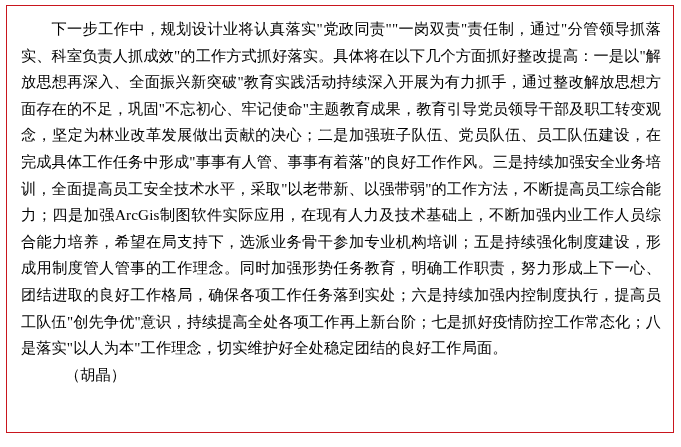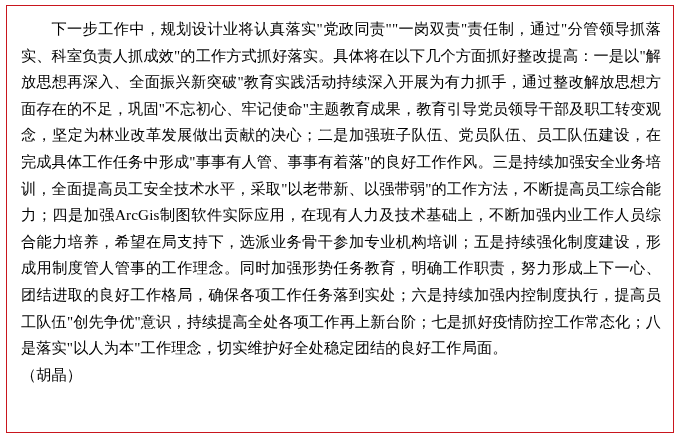--- a/index.html
+++ b/index.html
@@ -46,20 +46,21 @@
     text-justify: inter-ideograph;
     letter-spacing: 0.1px;
     white-space: pre-wrap;
     word-break: break-all;
   }
   .para.indent {
     text-indent: 2em;
   }
   .para.last {
     text-indent: 0;
+    margin-left: 44px;
   }
 </style>
 </head>
 <body>
 
 <div class="page">
   <div class="doc-frame">
     <div class="doc-body">
       <p class="para indent">下一步工作中，规划设计业将认真落实"党政同责""一岗双责"责任制，通过"分管领导抓落实、科室负责人抓成效"的工作方式抓好落实。具体将在以下几个方面抓好整改提高：一是以"解放思想再深入、全面振兴新突破"教育实践活动持续深入开展为有力抓手，通过整改解放思想方面存在的不足，巩固"不忘初心、牢记使命"主题教育成果，教育引导党员领导干部及职工转变观念，坚定为林业改革发展做出贡献的决心；二是加强班子队伍、党员队伍、员工队伍建设，在完成具体工作任务中形成"事事有人管、事事有着落"的良好工作作风。三是持续加强安全业务培训，全面提高员工安全技术水平，采取"以老带新、以强带弱"的工作方法，不断提高员工综合能力；四是加强ArcGis制图软件实际应用，在现有人力及技术基础上，不断加强内业工作人员综合能力培养，希望在局支持下，选派业务骨干参加专业机构培训；五是持续强化制度建设，形成用制度管人管事的工作理念。同时加强形势任务教育，明确工作职责，努力形成上下一心、团结进取的良好工作格局，确保各项工作任务落到实处；六是持续加强内控制度执行，提高员工队伍"创先争优"意识，持续提高全处各项工作再上新台阶；七是抓好疫情防控工作常态化；八是落实"以人为本"工作理念，切实维护好全处稳定团结的良好工作局面。</p>
       <p class="para last">（胡晶）</p>

